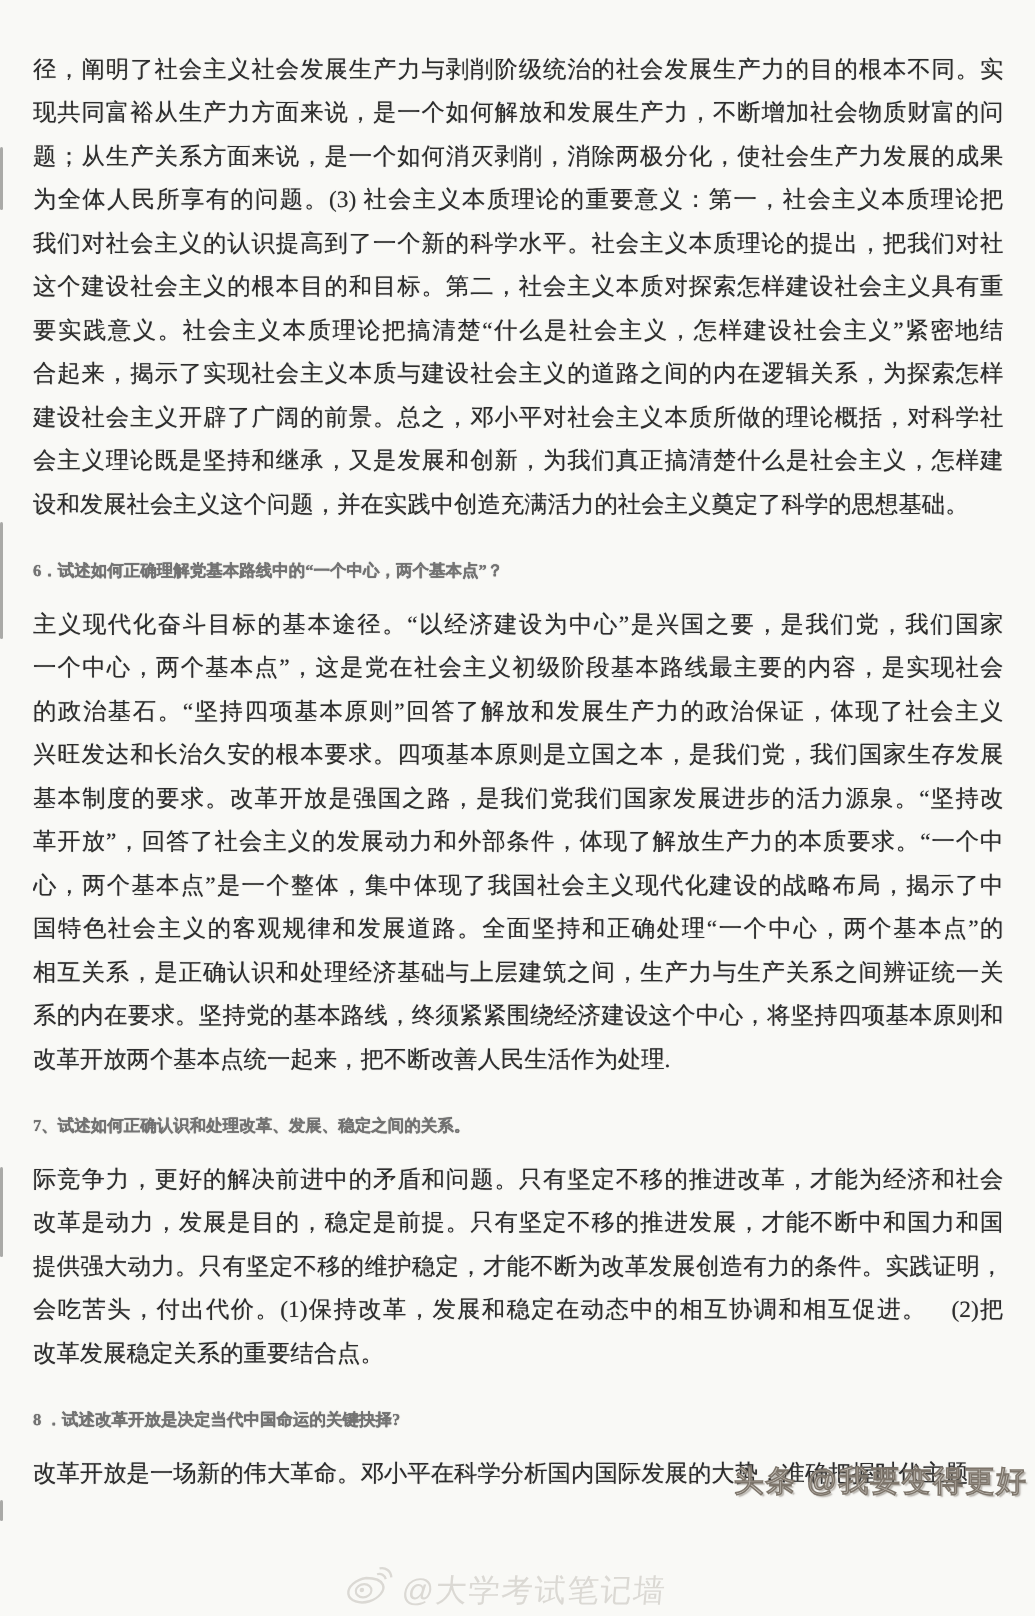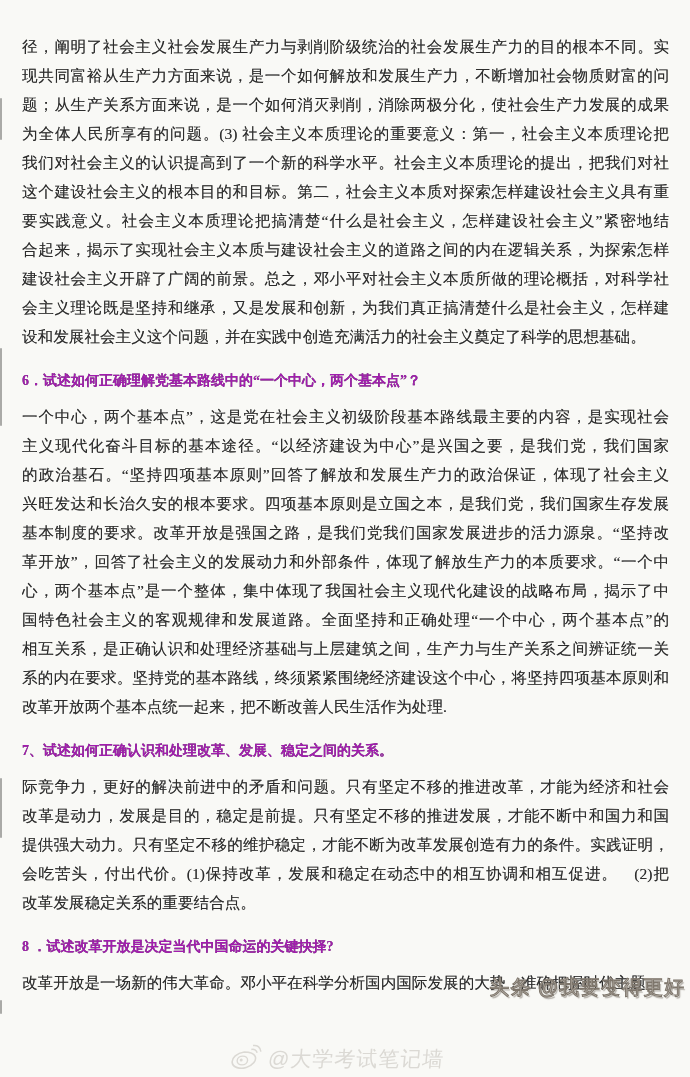--- a/index.html
+++ b/index.html
@@ -24,23 +24,23 @@
     text-align: justify;
     text-align-last: justify;
     text-justify: inter-character;
     overflow: hidden;
     text-shadow: 0 0 0.6px rgba(45,45,45,0.55);
   }
   .line.last {
     text-align-last: left;
   }
   .heading {
-    font-size: 14px;
+    font-size: 11px;
     font-weight: bold;
-    color: #a21caf;
+    color: #737373;
     line-height: 30px;
     height: 30px;
     margin: 15px 0 6px 0;
     text-shadow: 0 0 0.6px rgba(20,20,20,0.7);
   }
   .wm-center {
     position: absolute;
     left: 230px; top: 1043px;
     display: flex; align-items: center; gap: 6px;
     color: #dbd9d4;
@@ -90,22 +90,22 @@
         <div class="line">我们对社会主义的认识提高到了一个新的科学水平。社会主义本质理论的提出，把我们对社</div>
         <div class="line">这个建设社会主义的根本目的和目标。第二，社会主义本质对探索怎样建设社会主义具有重</div>
         <div class="line">要实践意义。社会主义本质理论把搞清楚“什么是社会主义，怎样建设社会主义”紧密地结</div>
         <div class="line">合起来，揭示了实现社会主义本质与建设社会主义的道路之间的内在逻辑关系，为探索怎样</div>
         <div class="line">建设社会主义开辟了广阔的前景。总之，邓小平对社会主义本质所做的理论概括，对科学社</div>
         <div class="line">会主义理论既是坚持和继承，又是发展和创新，为我们真正搞清楚什么是社会主义，怎样建</div>
         <div class="line last">设和发展社会主义这个问题，并在实践中创造充满活力的社会主义奠定了科学的思想基础。</div>
       </div>
       <div class="heading">6．试述如何正确理解党基本路线中的“一个中心，两个基本点”？</div>
       <div class="para">
+        <div class="line">主义现代化奋斗目标的基本途径。“以经济建设为中心”是兴国之要，是我们党，我们国家</div>
         <div class="line">一个中心，两个基本点”，这是党在社会主义初级阶段基本路线最主要的内容，是实现社会</div>
-        <div class="line">主义现代化奋斗目标的基本途径。“以经济建设为中心”是兴国之要，是我们党，我们国家</div>
         <div class="line">的政治基石。“坚持四项基本原则”回答了解放和发展生产力的政治保证，体现了社会主义</div>
         <div class="line">兴旺发达和长治久安的根本要求。四项基本原则是立国之本，是我们党，我们国家生存发展</div>
         <div class="line">基本制度的要求。改革开放是强国之路，是我们党我们国家发展进步的活力源泉。“坚持改</div>
         <div class="line">革开放”，回答了社会主义的发展动力和外部条件，体现了解放生产力的本质要求。“一个中</div>
         <div class="line">心，两个基本点”是一个整体，集中体现了我国社会主义现代化建设的战略布局，揭示了中</div>
         <div class="line">国特色社会主义的客观规律和发展道路。全面坚持和正确处理“一个中心，两个基本点”的</div>
         <div class="line">相互关系，是正确认识和处理经济基础与上层建筑之间，生产力与生产关系之间辨证统一关</div>
         <div class="line">系的内在要求。坚持党的基本路线，终须紧紧围绕经济建设这个中心，将坚持四项基本原则和</div>
         <div class="line last">改革开放两个基本点统一起来，把不断改善人民生活作为处理.</div>
       </div>

